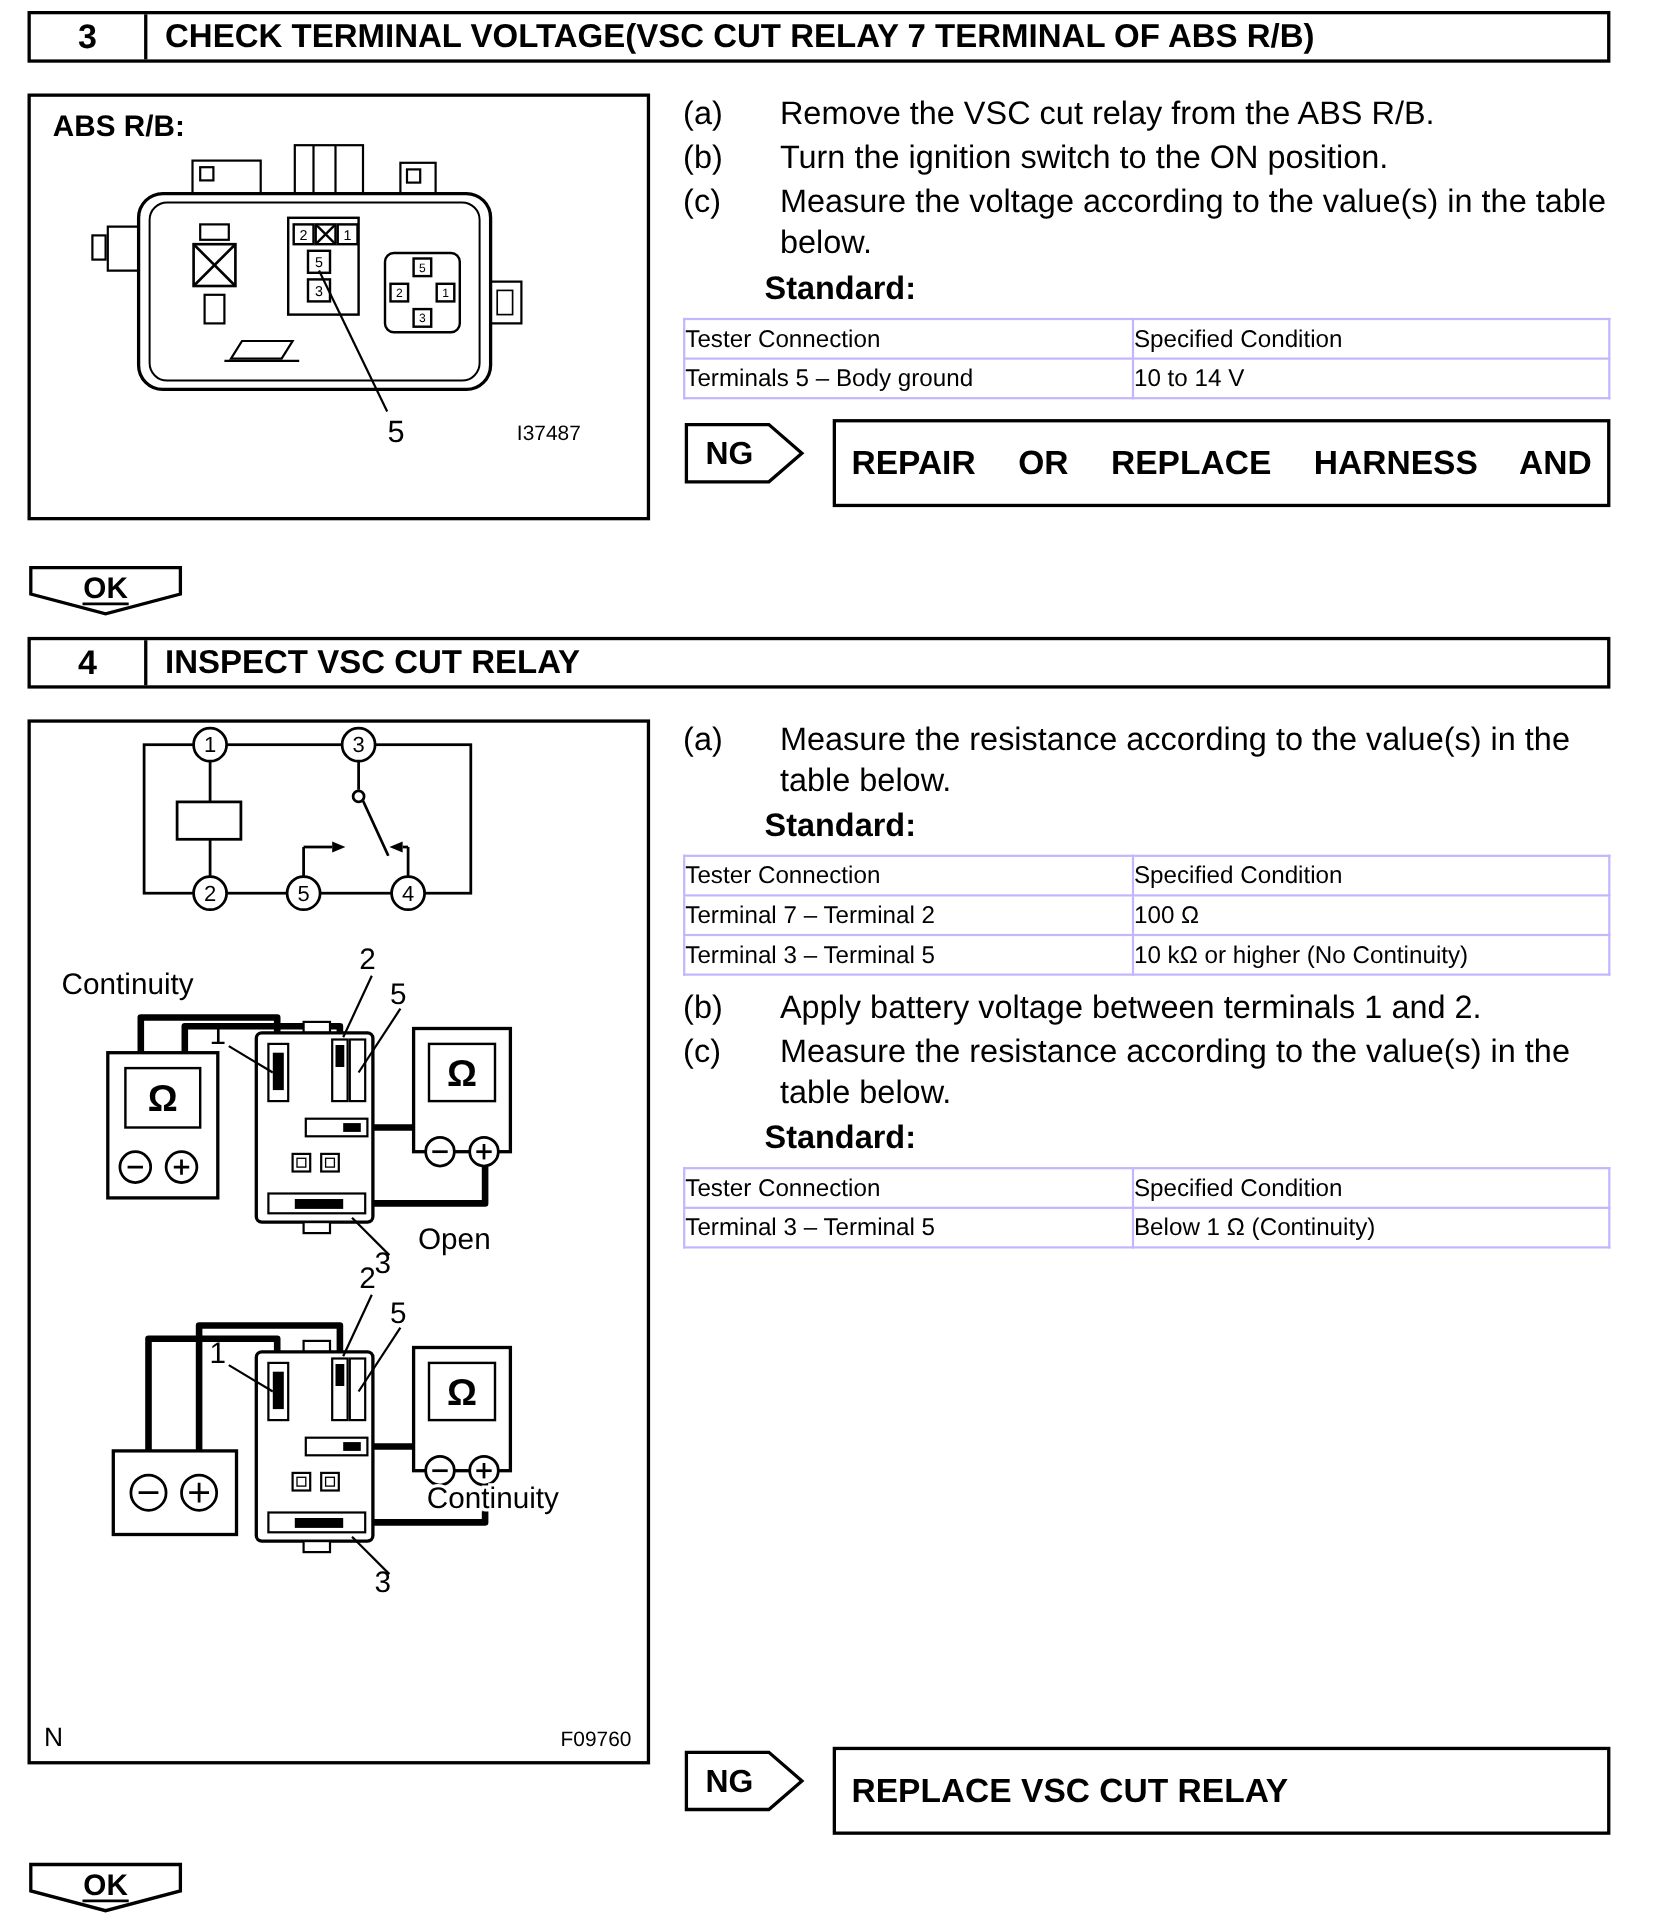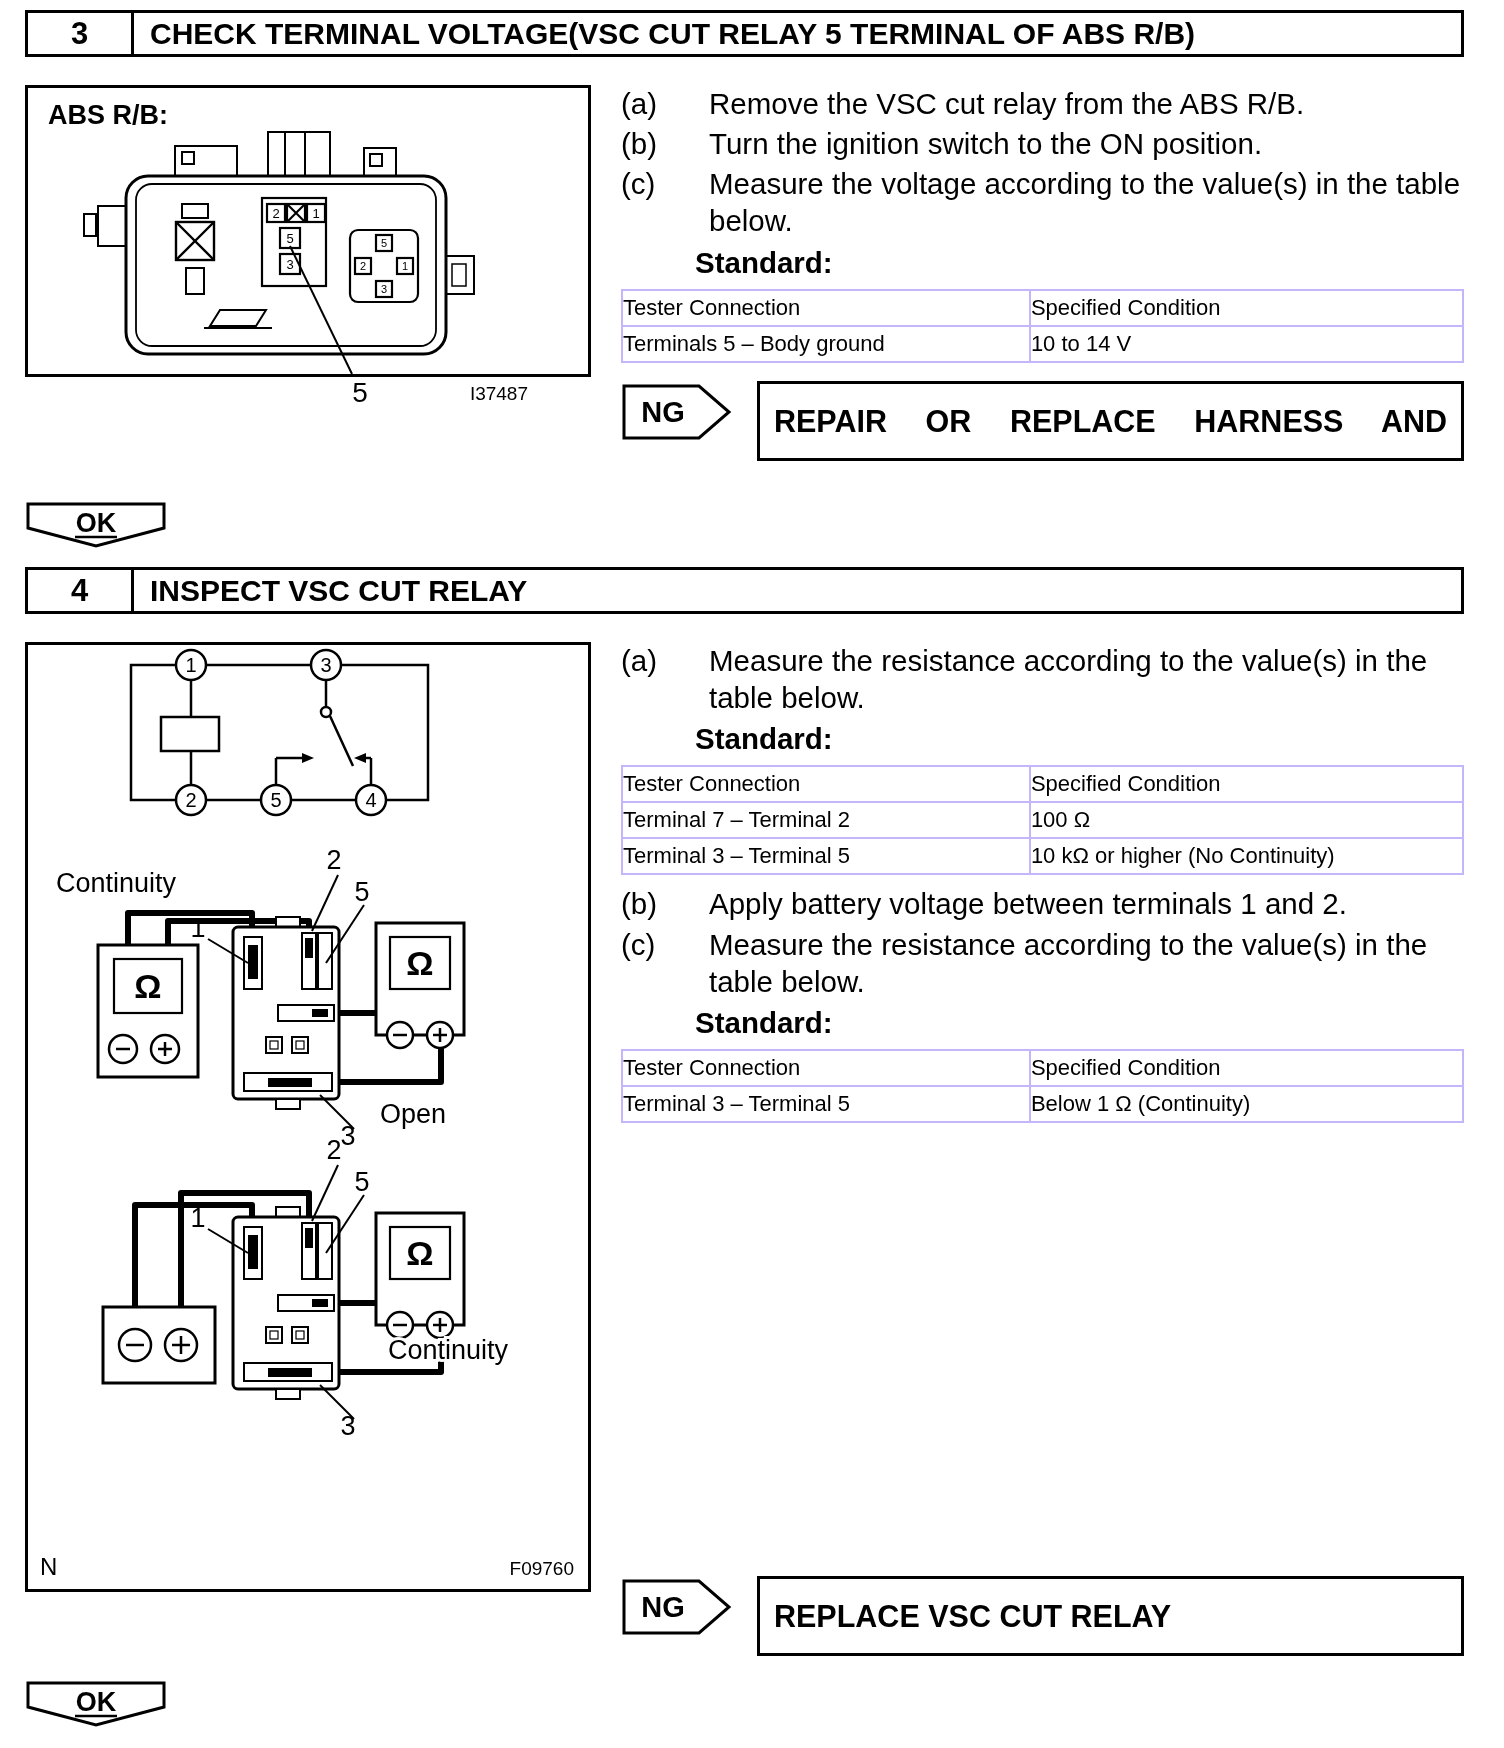--- a/index.html
+++ b/index.html
@@ -13,21 +13,21 @@
 
   
   .step-header { display: flex; border: 3px solid #000; height: 47px; align-items: stretch; }
   .step-num { width: 106px; border-right: 3px solid #000; display: flex; align-items: center; justify-content: center; font-weight: bold; font-size: 31px; flex: none; }
   .step-title { flex: 1; display: flex; align-items: center; padding-left: 16px; font-weight: bold; font-size: 30px; white-space: nowrap; }
   .hdr4 { margin-top: 18px; }
 
   
   .row { display: flex; gap: 30px; margin-top: 28px; align-items: flex-start; }
   .figure-box { border: 3px solid #000; width: 566px; flex: none; position: relative; background: #fff; }
-  .s3-fig { height: 292px; }
+  .s3-fig { height: 388px; }
   .s4-fig { height: 950px; }
   .fig-caption { position: absolute; top: 12px; left: 20px; font-weight: bold; font-size: 27px; }
   .fig-svg { display: block; }
 
   .content-col { flex: 1; display: flex; flex-direction: column; min-width: 0; }
   .content-col.s4col { min-height: 1014px; }
 
   .step-line { display: flex; font-size: 29.5px; line-height: 1.26; margin-bottom: 3px; }
   .step-line.mt { margin-top: 10px; }
   .marker { width: 74px; flex: none; }
@@ -47,21 +47,21 @@
   .ok-badge { display: block; margin-top: 40px; }
   .ok-badge.last { margin-top: 24px; }
 </style>
 </head>
 <body>
 
 <div class="page">
 
   <header class="step-header">
     <div class="step-num">3</div>
-    <div class="step-title">CHECK TERMINAL VOLTAGE(VSC CUT RELAY 5 TERMINAL OF ABS R/B)</div>
+    <div class="step-title">CHECK TERMINAL VOLTAGE(VSC CUT RELAY 7 TERMINAL OF ABS R/B)</div>
   </header>
 
   <div class="row">
 
     <div class="figure-box s3-fig">
       <div class="fig-caption">ABS R/B:</div>
       <svg class="fig-svg" width="560" height="360" viewBox="0 0 560 360">
 
         <g stroke="#000" fill="#fff" stroke-width="2">
           <rect x="147" y="58" width="62" height="32"></rect>

